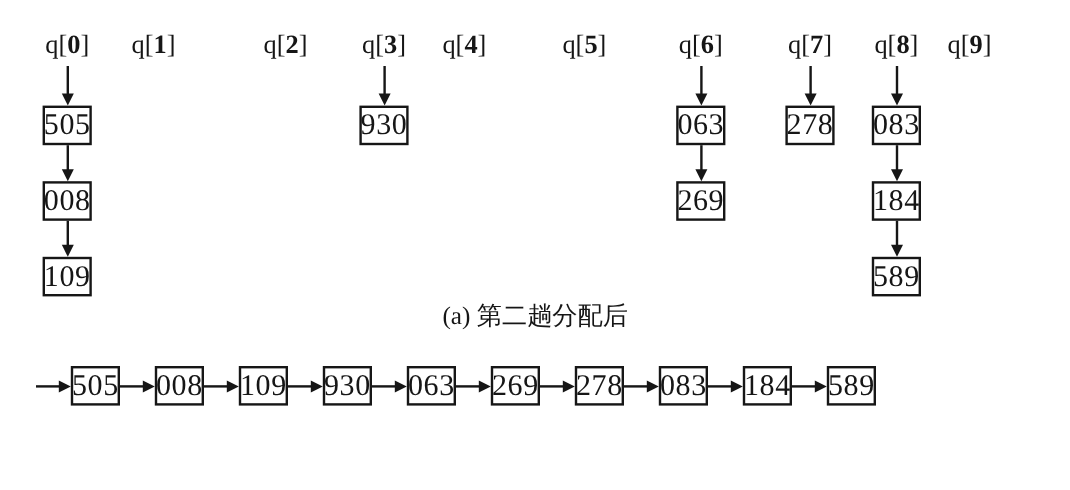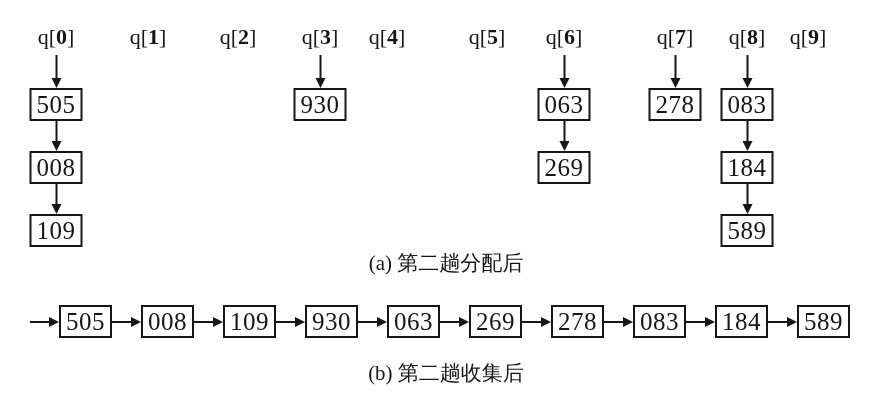--- a/index.html
+++ b/index.html
@@ -28,21 +28,21 @@
   }
   .varrow::after{
     content:"";position:absolute;bottom:0;left:50%;margin-left:-5px;
     width:0;height:0;
     border-left:5px solid transparent;border-right:5px solid transparent;
     border-top:10px solid #161616;
   }
   
   .node{
     flex:none;box-sizing:border-box;
-    width:53px;height:33px;
+    width:41px;height:33px;
     border:2px solid #161616;background:#ffffff;
     display:flex;align-items:center;justify-content:center;
     font-size:25px;line-height:1;letter-spacing:0.5px;
   }
   
   .caption{
     position:absolute;left:0;width:100%;
     text-align:center;font-size:21px;line-height:26px;
     font-family:"Liberation Serif","DejaVu Sans",serif;
   }
@@ -75,21 +75,21 @@
     <div class="col" style="left:56px">
       <div class="qlabel"><span>q[</span><b>0</b><span>]</span></div>
       <div class="varrow first"></div>
       <div class="node">505</div>
       <div class="varrow"></div>
       <div class="node">008</div>
       <div class="varrow"></div>
       <div class="node">109</div>
     </div>
 
-    <div class="col" style="left:148px">
+    <div class="col" style="left:128px">
       <div class="qlabel"><span>q[</span><b>1</b><span>]</span></div>
     </div>
 
     <div class="col" style="left:238px">
       <div class="qlabel"><span>q[</span><b>2</b><span>]</span></div>
     </div>
 
     <div class="col" style="left:320px">
       <div class="qlabel"><span>q[</span><b>3</b><span>]</span></div>
       <div class="varrow first"></div>
@@ -97,21 +97,21 @@
     </div>
 
     <div class="col" style="left:387px">
       <div class="qlabel"><span>q[</span><b>4</b><span>]</span></div>
     </div>
 
     <div class="col" style="left:487px">
       <div class="qlabel"><span>q[</span><b>5</b><span>]</span></div>
     </div>
 
-    <div class="col" style="left:564px">
+    <div class="col" style="left:584px">
       <div class="qlabel"><span>q[</span><b>6</b><span>]</span></div>
       <div class="varrow first"></div>
       <div class="node">063</div>
       <div class="varrow"></div>
       <div class="node">269</div>
     </div>
 
     <div class="col" style="left:675px">
       <div class="qlabel"><span>q[</span><b>7</b><span>]</span></div>
       <div class="varrow first"></div>
@@ -152,15 +152,14 @@
     <div class="harrow"></div>
     <div class="node">278</div>
     <div class="harrow"></div>
     <div class="node">083</div>
     <div class="harrow"></div>
     <div class="node">184</div>
     <div class="harrow"></div>
     <div class="node">589</div>
   </section>
 
-  <div class="caption caption-b">(b) 第二趟收集后</div>
 
 </div>
 
 </body></html>

